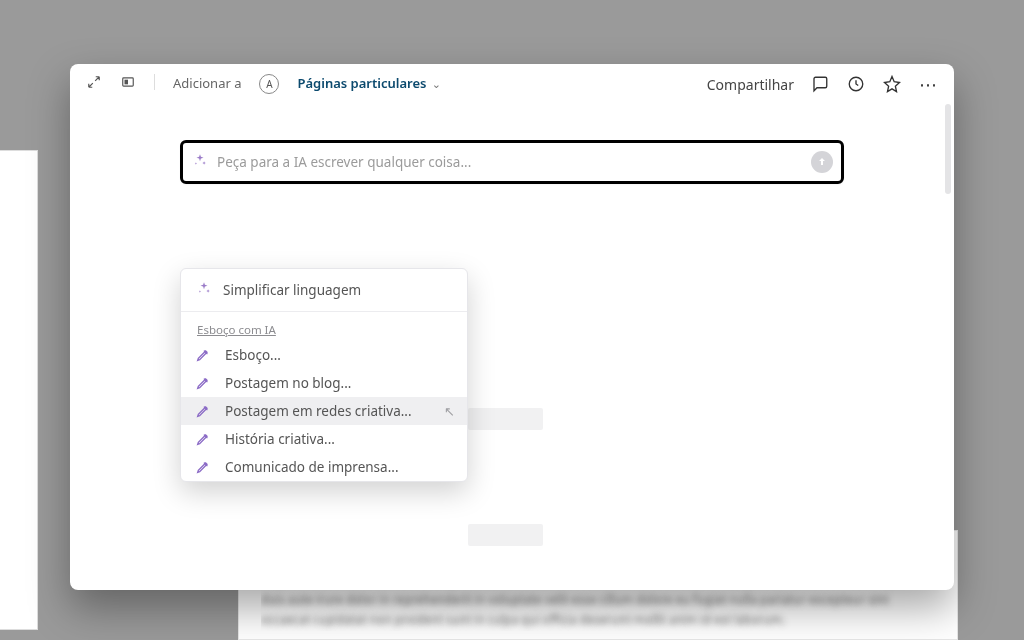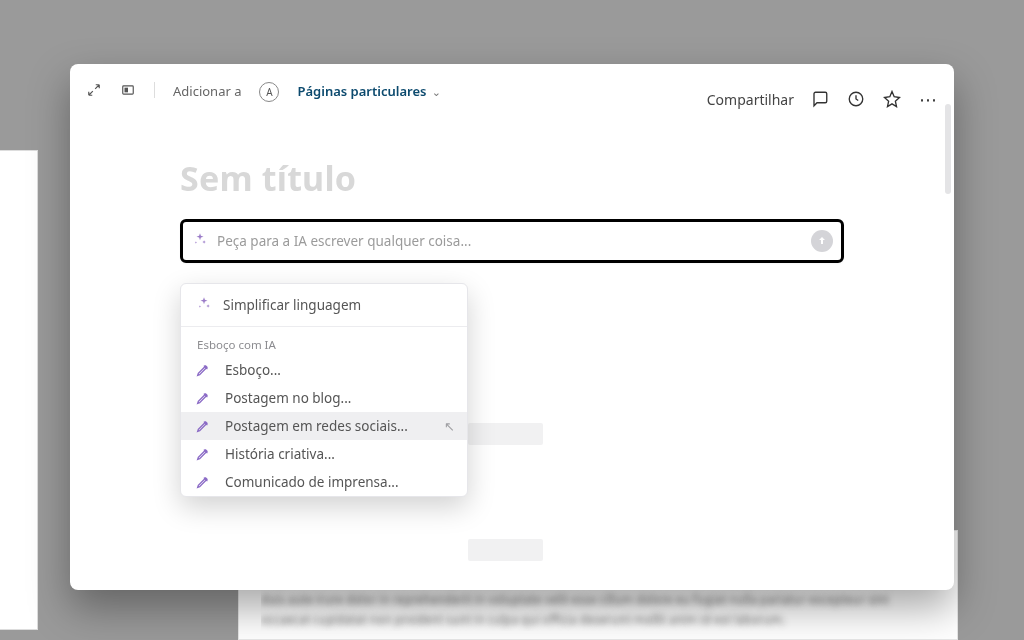--- a/index.html
+++ b/index.html
@@ -43,21 +43,21 @@
 
   
   .toolbar {
     display: flex; align-items: center;
     padding: 10px 16px 6px 16px;
     gap: 10px;
     font-size: 13px;
     color: #444;
   }
   .toolbar .left { display: flex; align-items: flex-start; gap: 18px; }
-  .toolbar .right { margin-left: auto; display: flex; align-items: flex-end; gap: 16px; margin-top: 15px; }
+  .toolbar .right { margin-left: auto; display: flex; align-items: flex-end; gap: 16px; }
   .tb-icon { width: 16px; height: 16px; color: #555; display: inline-flex; align-items: center; justify-content: center; }
   .tb-sep { width: 1px; height: 16px; background: #ddd; }
   .add-to { color: #666; }
   .avatar-pill {
     width: 20px; height: 20px; border-radius: 50%;
     border: 1px solid #888; font-size: 10px;
     display: inline-flex; align-items: center; justify-content: center;
     color: #555;
   }
   .breadcrumb-cur { font-weight: 600; color: #0c4a6e; }
@@ -109,21 +109,21 @@
     display: flex; flex-direction: column;
   }
   .dd-top {
     display: flex; align-items: center; gap: 12px;
     padding: 12px 16px;
     border-bottom: 1px solid #ececef;
     font-size: 13.5px; color: #555;
   }
   .dd-top .star-icon { color: #9a7bc8; }
   .dd-section-label {
-    font-size: 11.5px; color: #8c8c90; padding: 10px 16px 4px 16px;
+    font-size: 11.5px; color: #8c8c90; padding: 10px 16px 4px 16px; text-decoration: underline;
   }
   .dd-list { overflow-y: auto; }
   .dd-item {
     display: flex; align-items: center; gap: 14px;
     padding: 5px 14px;
     font-size: 13.5px; color: #555;
     cursor: pointer;
     position: relative;
   }
   .dd-item.hover { background: #efeff1; }
@@ -192,21 +192,20 @@
       <span class="tb-icon">
         <svg viewBox="0 0 24 24" width="18" height="18" fill="none" stroke="currentColor" stroke-width="1.8">
             <path d="M12 2l2.9 6.9L22 10l-5.5 4.9L18 22l-6-3.6L6 22l1.5-7.1L2 10l7.1-1.1z"></path>
           </svg>
       </span>
       <span class="tb-icon dots"></span>
     </div>
   </div>
 
   <div class="body">
-    <div class="title-ph">Sem título</div>
 
     <div class="ai-input">
       <span class="star-icon">
         <svg viewBox="0 0 24 24" width="14" height="14" fill="currentColor">
             <path d="M12 2l1.5 4.5L18 8l-4.5 1.5L12 14l-1.5-4.5L6 8l4.5-1.5zM19 14l.8 2.2L22 17l-2.2.8L19 20l-.8-2.2L16 17l2.2-.8zM5 16l.6 1.6L7 18l-1.4.4L5 20l-.6-1.6L3 18l1.4-.4z"></path>
           </svg>
       </span>
       <span>Peça para a IA escrever qualquer coisa...</span>
       <span class="send-btn">
         <svg viewBox="0 0 24 24" fill="currentColor">
@@ -241,21 +240,21 @@
               <path d="M4 20l3-1 11-11-2-2L5 17l-1 3z"></path>
               <path d="M14 6l4 4" stroke-linecap="round"></path>
             </svg>
             <span>Postagem no blog...</span>
           </div>
           <div class="dd-item hover">
             <svg class="pencil" viewBox="0 0 24 24" fill="none" stroke="currentColor" stroke-width="2">
               <path d="M4 20l3-1 11-11-2-2L5 17l-1 3z"></path>
               <path d="M14 6l4 4" stroke-linecap="round"></path>
             </svg>
-            <span>Postagem em redes sociais...</span>
+            <span>Postagem em redes criativa...</span>
             <span class="insert-arrow">↖</span>
           </div>
           <div class="dd-item">
             <svg class="pencil" viewBox="0 0 24 24" fill="none" stroke="currentColor" stroke-width="2">
               <path d="M4 20l3-1 11-11-2-2L5 17l-1 3z"></path>
               <path d="M14 6l4 4" stroke-linecap="round"></path>
             </svg>
             <span>História criativa...</span>
           </div>
           <div class="dd-item">

